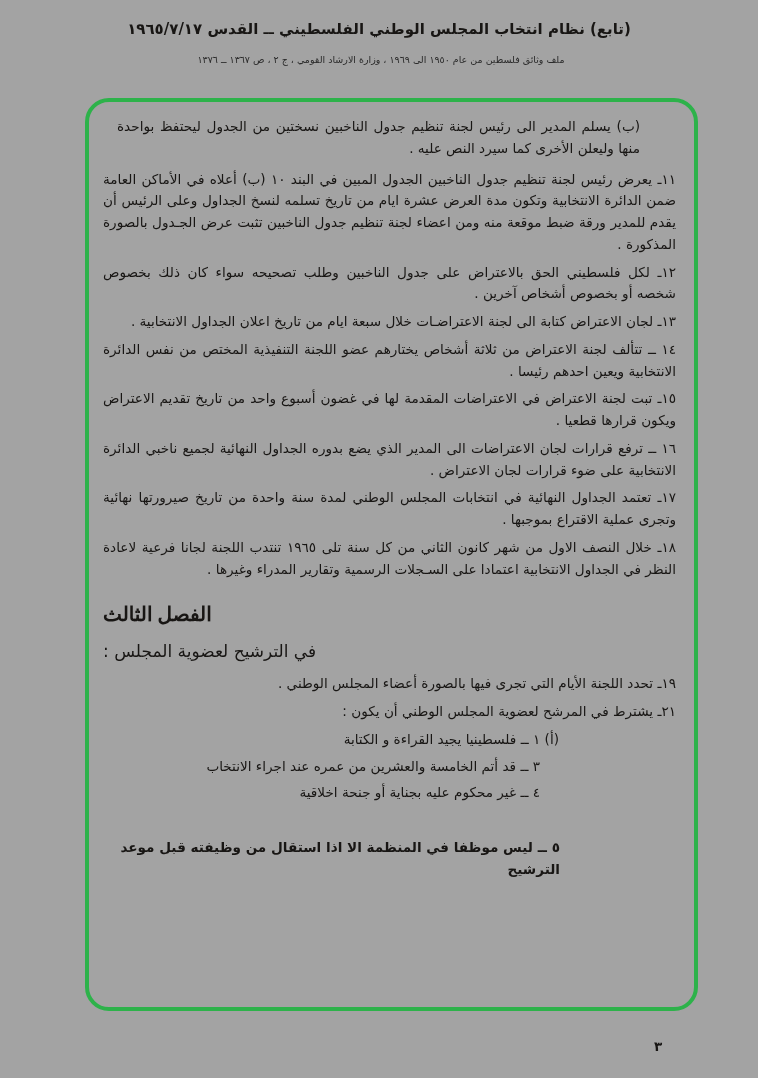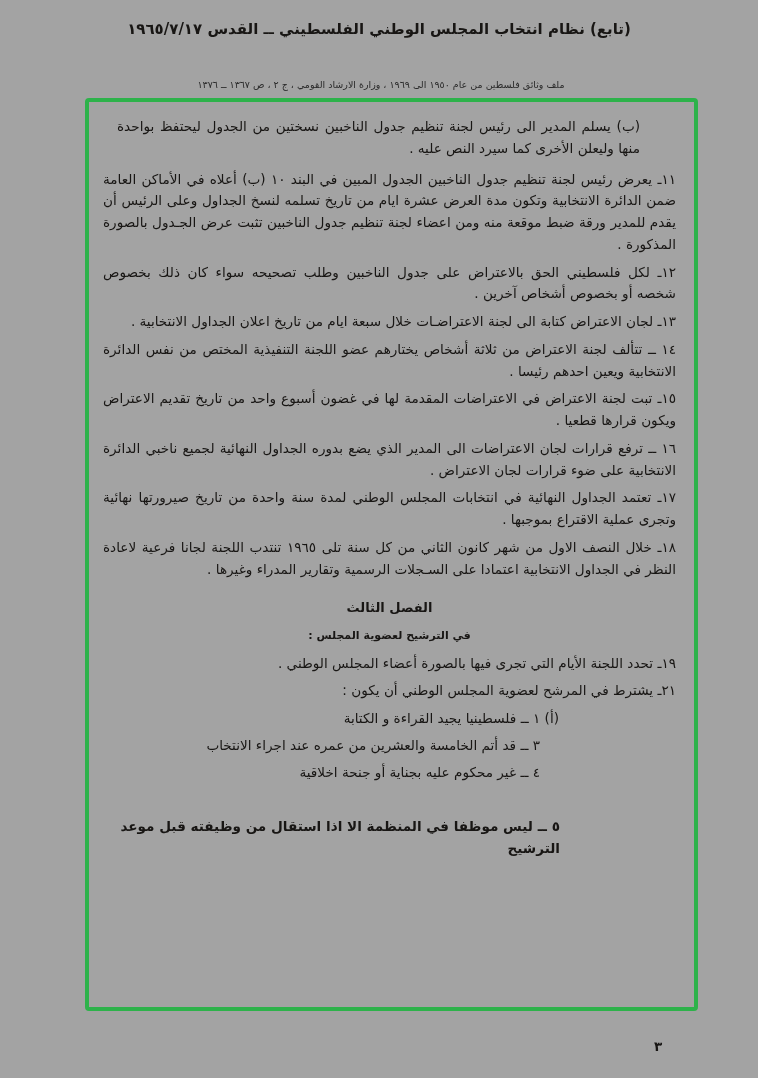--- a/index.html
+++ b/index.html
@@ -15,41 +15,41 @@
     overflow: hidden;
   }
   .header-title {
     position: absolute; top: 20px; left: 0; right: 0;
     direction: rtl; text-align: center;
     font-size: 15px; font-weight: bold;
   }
   .header-source {
     position: absolute; top: 54px; left: 4px; right: 0;
     direction: rtl; text-align: center;
-    font-size: 9.5px; color: #2a2a2a; margin-top: 25px;
+    font-size: 9.5px; color: #2a2a2a;
   }
   .green-box {
     position: absolute; top: 98px; left: 85px;
     width: 613px; height: 913px;
     border: 4px solid #f97316;
-    border-radius: 4px;
+    border-radius: 24px;
     padding: 12px 18px 4px 14px;
     overflow: hidden;
     background: transparent;
   }
   .content {
     direction: rtl;
     font-size: 13.6px;
     line-height: 1.6;
     text-align: justify;
   }
   .t-para { margin: 6px 0; }
   .t-clause { margin: 2px 36px 9px 14px; text-align: justify; }
-  .t-heading { text-align: center; font-weight: bold; font-size: 13px; margin: 18px 0 8px; }
-  .t-subheading { font-weight: bold; font-size: 11px; margin: 8px 0; text-align: center; }
+  .t-heading { text-align: left; font-weight: bold; font-size: 20px; margin: 18px 0 8px; font-family: Liberation Serif, serif; }
+  .t-subheading { font-weight: normal; font-size: 17px; margin: 8px 0; text-align: left; }
   .t-subitem { margin: 5px 136px 5px 0; text-align: right; }
   .t-subitem.ind-a { margin-right: 117px; }
   .t-subitem.ind-wide { margin-right: 116px; margin-top: 33px; }
   .bold { font-weight: bold; }
   .page-number {
     position: absolute; top: 1038px; left: 644px; width: 28px;
     text-align: center;
     font-size: 13.5px; font-weight: bold;
     direction: rtl;
   }

